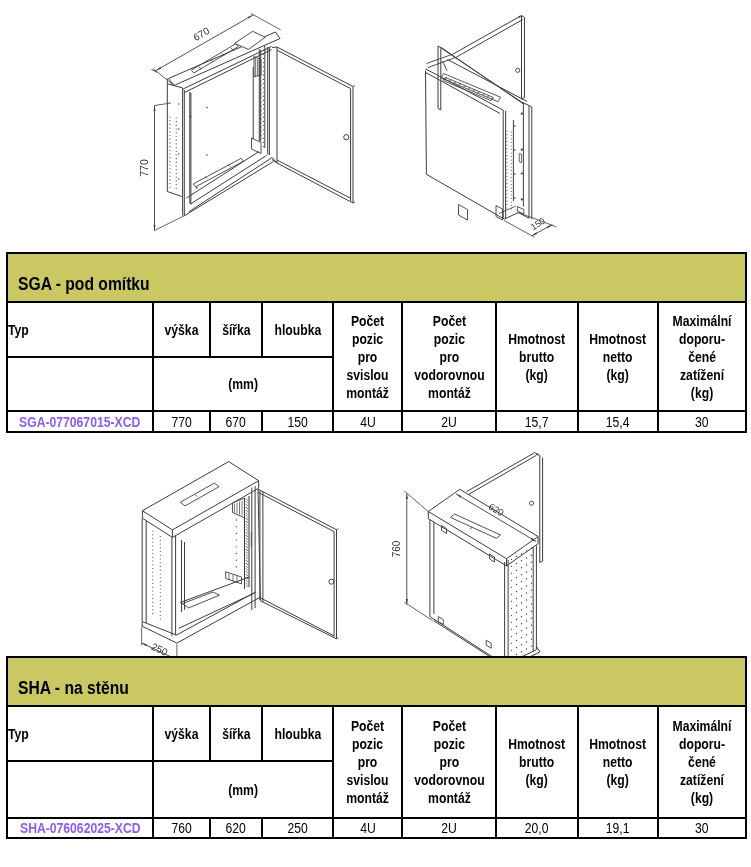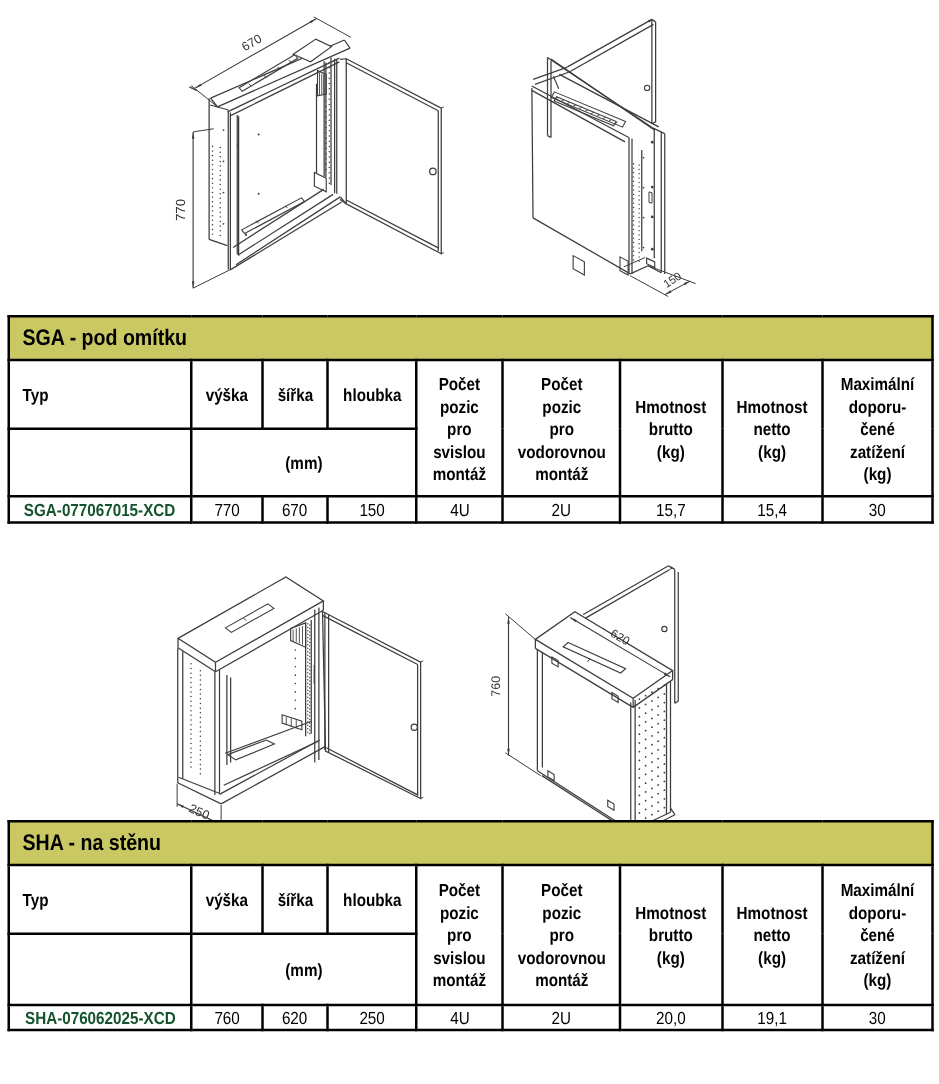--- a/index.html
+++ b/index.html
@@ -1,23 +1,23 @@
 <!DOCTYPE html>
 <html><head><meta charset="utf-8"><style>
 html,body{margin:0;padding:0;background:#fff;width:751px;height:867px;overflow:hidden}
 body{position:relative;font-family:"Liberation Sans",sans-serif}
 .t{position:absolute;left:6px;border-collapse:collapse;table-layout:fixed;width:739px;color:#000}
 .t td{border:2px solid #000;padding:0;font-size:14px;line-height:18px;vertical-align:middle}
-.t .hd{background:#cac862;font-size:18px;font-weight:bold;padding:5px 0 6px 10px;height:22px}
+.t .hd{background:#cac862;font-size:18px;font-weight:bold;padding:19px 0 6px 10px;height:22px}
 .t .b{font-weight:bold}
 .t .c{text-align:center}
-.t .typ{padding-left:10px}
+.t .typ{}
 .t tr.dr td{height:19px}
 .t tr.dr2 td{height:17px}
-.t .mdl{color:#14532d;font-weight:bold}
+.t .mdl{color:#8b5cf6;font-weight:bold}
 .n{display:inline-block;transform:scaleX(0.87)}
 .nl{display:inline-block;transform:scaleX(0.87);transform-origin:0 50%}
 </style></head>
 <body>
 <svg width="751" height="867" viewBox="0 0 751 867" style="position:absolute;left:0;top:0">
     <line x1="151.5" y1="69.5" x2="157.5" y2="72.5" stroke="#3d3d3d" stroke-width="0.9"></line>
     <line x1="156" y1="70.5" x2="253" y2="15" stroke="#3d3d3d" stroke-width="0.9"></line>
     <polygon points="156.0,70.5 161.3,68.6 160.3,66.9" fill="#3d3d3d"></polygon>
     <polygon points="253.0,15.0 247.7,16.9 248.7,18.6" fill="#3d3d3d"></polygon>
     <text x="203" y="37" transform="rotate(-30 203 37)" font-size="10" fill="#333333" text-anchor="middle" font-family="Liberation Sans, sans-serif">670</text>

